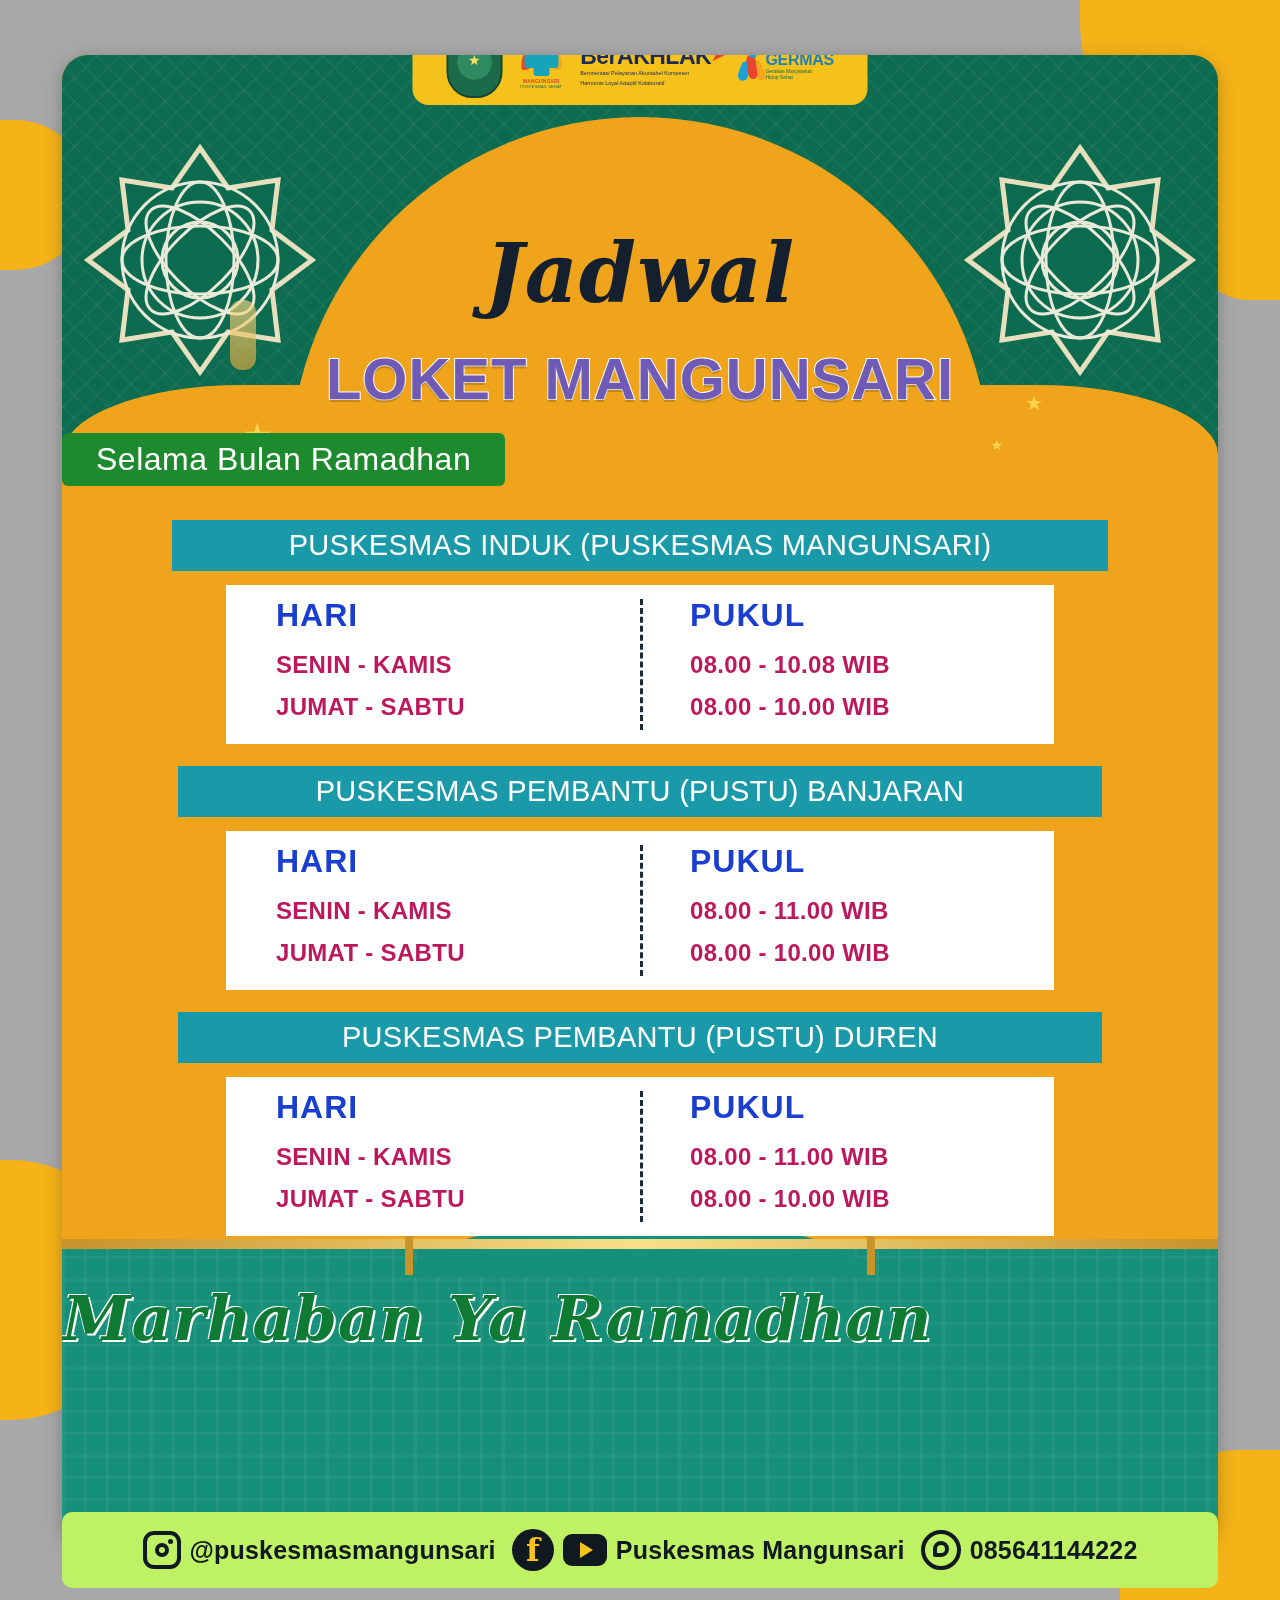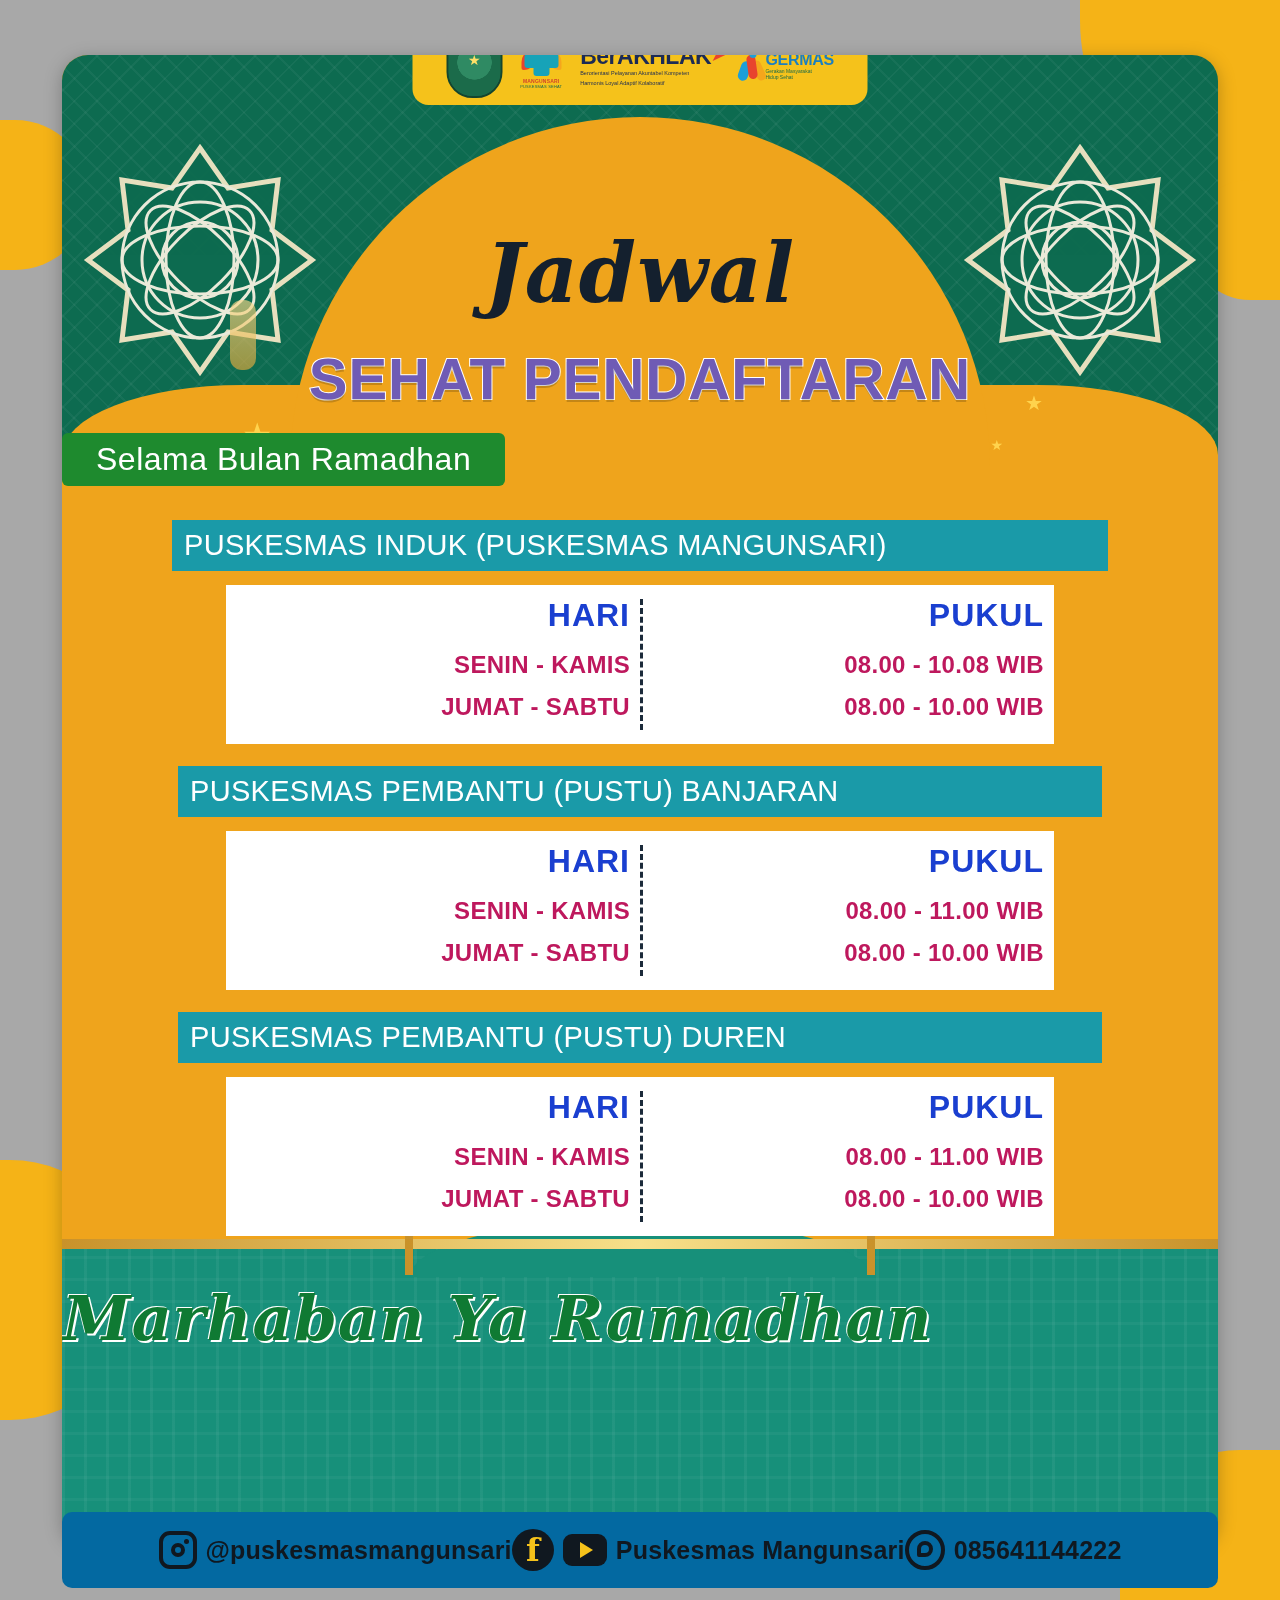--- a/index.html
+++ b/index.html
@@ -262,20 +262,21 @@
     left: 0; right: 0;
     z-index: 6;
     padding: 0 116px;
     box-sizing: border-box;
   }
   .section { margin-bottom: 22px; }
   .section-head {
     background: #1a9aa8;
     color: #ffffff;
     font-size: 29px;
+    text-align: center;
     padding: 9px 12px;
     letter-spacing: .3px;
   }
   .section-head.wide { margin: 0 -6px; }
 
   .table {
     background: #ffffff;
     margin: 14px 48px 0 48px;
     padding: 12px 0 16px 0;
     display: flex;
@@ -284,21 +285,21 @@
   .table::after {
     content: "";
     position: absolute;
     left: 50%;
     top: 14px;
     bottom: 14px;
     border-left: 3px dashed #1b2a3a;
   }
   .col {
     width: 50%;
-    text-align: right;
+    text-align: left;
     box-sizing: border-box;
     padding: 0 10px;
     margin-left: 40px;
   }
   .col-head {
     color: #1a3fd0;
     font-weight: 900;
     font-size: 32px;
     letter-spacing: 1px;
     margin-bottom: 10px;
@@ -362,25 +363,26 @@
     letter-spacing: 1px;
   }
 
   
   .footer {
     position: absolute;
     left: 62px;
     right: 62px;
     bottom: 12px;
     height: 76px;
-    background: #0369a1;
+    background: #bef264;
     border-radius: 10px;
     display: flex;
     align-items: center;
     justify-content: center;
+    gap: 16px;
     z-index: 10;
   }
   .foot-item { display: flex; align-items: center; gap: 9px; }
   .foot-text {
     font-size: 25px;
     font-weight: bold;
     color: #101820;
     letter-spacing: .2px;
   }
   .ig-icon {
@@ -525,21 +527,21 @@
       </div>
       <div class="germas-text">
         <div class="gt1">GERMAS</div>
         <div class="gt2">Gerakan Masyarakat</div>
         <div class="gt2">Hidup Sehat</div>
       </div>
     </div>
   </div>
 
   <div class="title-script">Jadwal</div>
-  <div class="title-main">SEHAT PENDAFTARAN</div>
+  <div class="title-main">LOKET MANGUNSARI</div>
   <div class="title-sub-wrap">
     <div class="title-sub">Selama Bulan Ramadhan</div>
   </div>
 
   <div class="content">
 
     <div class="section">
       <div class="section-head wide">PUSKESMAS INDUK (PUSKESMAS MANGUNSARI)</div>
       <div class="table">
         <div class="col">

